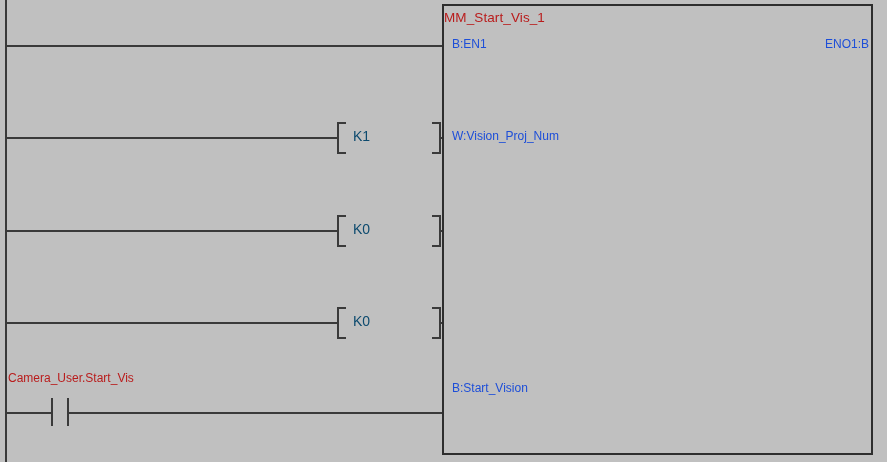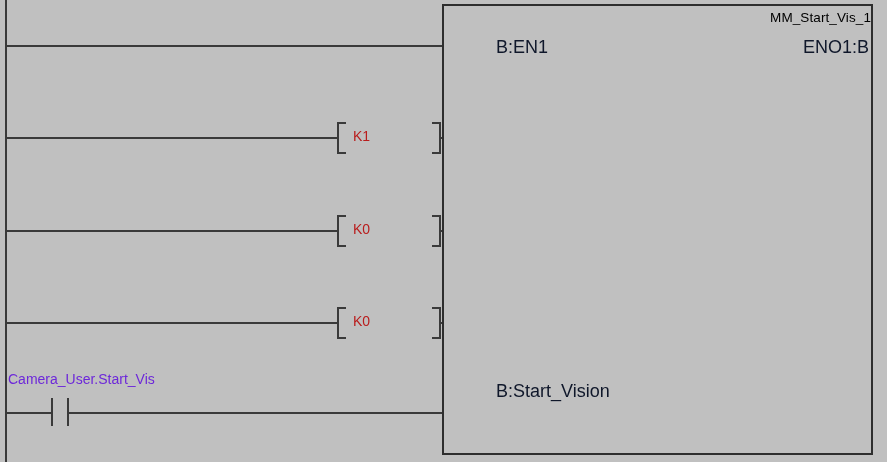--- a/index.html
+++ b/index.html
@@ -42,33 +42,32 @@
     height: 451px;
     background: #c0c0c0;
     border: 2px solid #2e2e2e;
     box-sizing: border-box;
   }
   .fb-title {
     position: absolute;
     left: 0;
     top: 4px;
     width: 100%;
-    text-align: right;
-    color: #000000;
+    text-align: left;
+    color: #b91c1c;
     font-size: 13.5px;
     letter-spacing: 0.1px;
     white-space: nowrap;
   }
   .pin-label {
     position: absolute;
-    color: #0f172a;
-    font-size: 18px;
+    color: #1d4ed8;
+    font-size: 12px;
     white-space: nowrap;
     line-height: 1;
-    margin-left: 44px;
   }
   .pin-left  { left: 452px; }
   .pin-right { right: 18px; }
 
   
   .const {
     position: absolute;
     width: 104px;
     height: 32px;
   }
@@ -81,21 +80,21 @@
     border-top: 2px solid #3a3a3a;
     border-bottom: 2px solid #3a3a3a;
   }
   .const .br-open  { left: 0;  border-left: 2px solid #3a3a3a; }
   .const .br-close { right: 0; border-right: 2px solid #3a3a3a; }
   .const .cval {
     position: absolute;
     left: 16px;
     top: 7px;
     font-size: 14px;
-    color: #b91c1c;
+    color: #0c4a6e;
     line-height: 1;
     white-space: nowrap;
   }
 
   
   .contact {
     position: absolute;
     width: 34px;
     height: 28px;
   }
@@ -103,22 +102,22 @@
     position: absolute;
     top: 0;
     width: 2px;
     height: 28px;
     background: #3a3a3a;
   }
   .contact .bar-a { left: 9px; }
   .contact .bar-b { left: 25px; }
   .contact-label {
     position: absolute;
-    color: #6d28d9;
-    font-size: 14px;
+    color: #b91c1c;
+    font-size: 12px;
     white-space: nowrap;
     line-height: 1;
   }
 </style>
 </head>
 <body>
 
 <div id="canvas">
 
   <div class="rail-left"></div>
@@ -157,18 +156,19 @@
   </div>
   <div class="rung" style="left:67px; top:412px; width:376px;"></div>
 
   <div class="fb">
     <div class="fb-title">MM_Start_Vis_1</div>
   </div>
 
   <div class="pin-label pin-left" style="top:38px;">B:EN1</div>
   <div class="pin-label pin-right" style="top:38px;">ENO1:B</div>
 
+  <div class="pin-label pin-left" style="top:130px;">W:Vision_Proj_Num</div>
 
 
 
   <div class="pin-label pin-left" style="top:382px;">B:Start_Vision</div>
 
 </div>
 
 </body></html>

